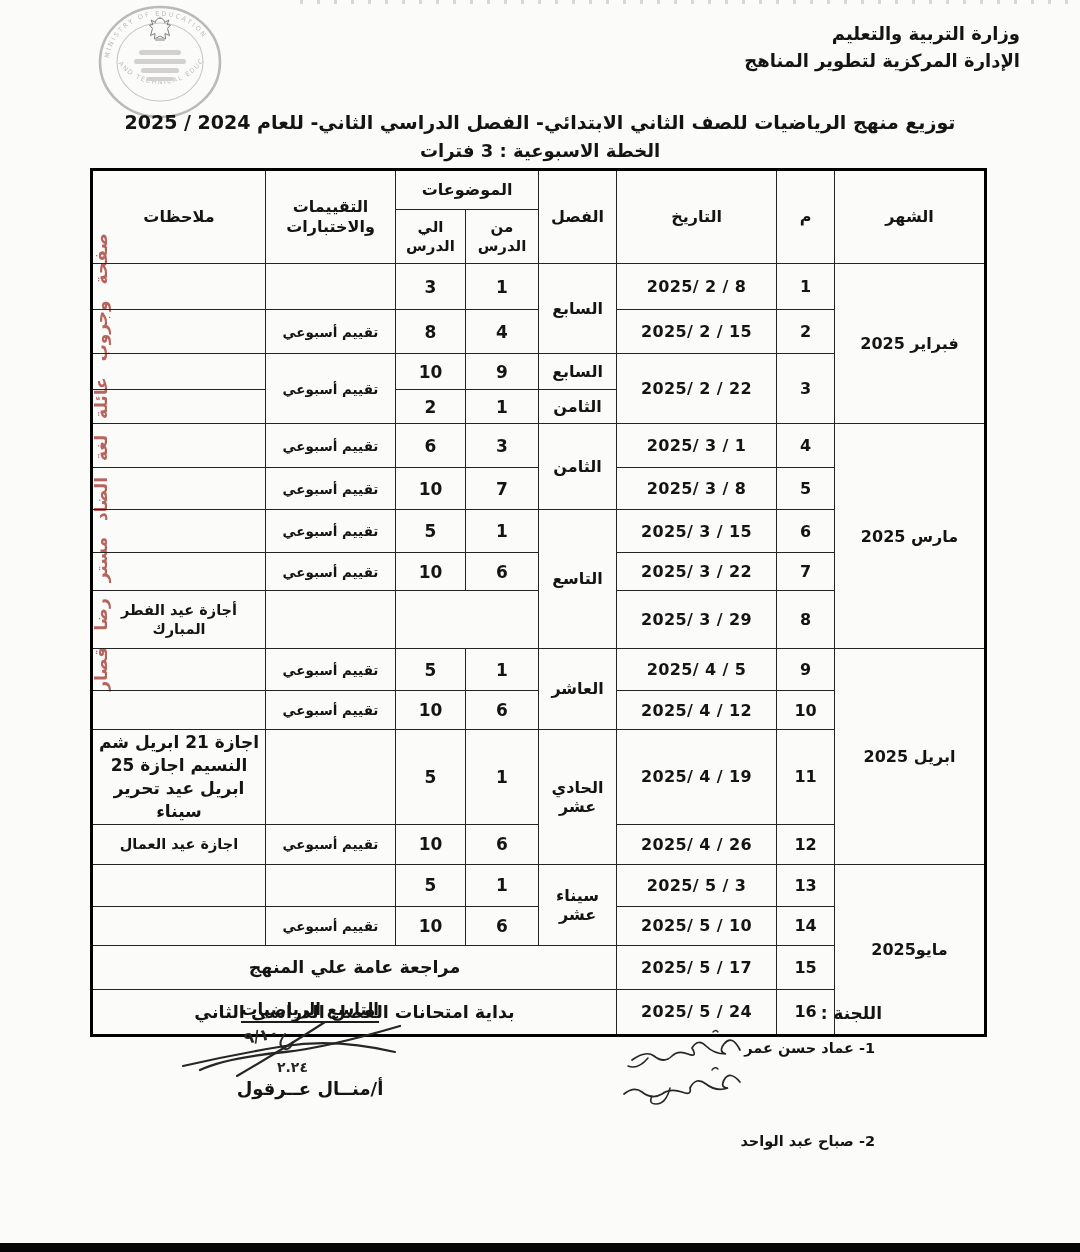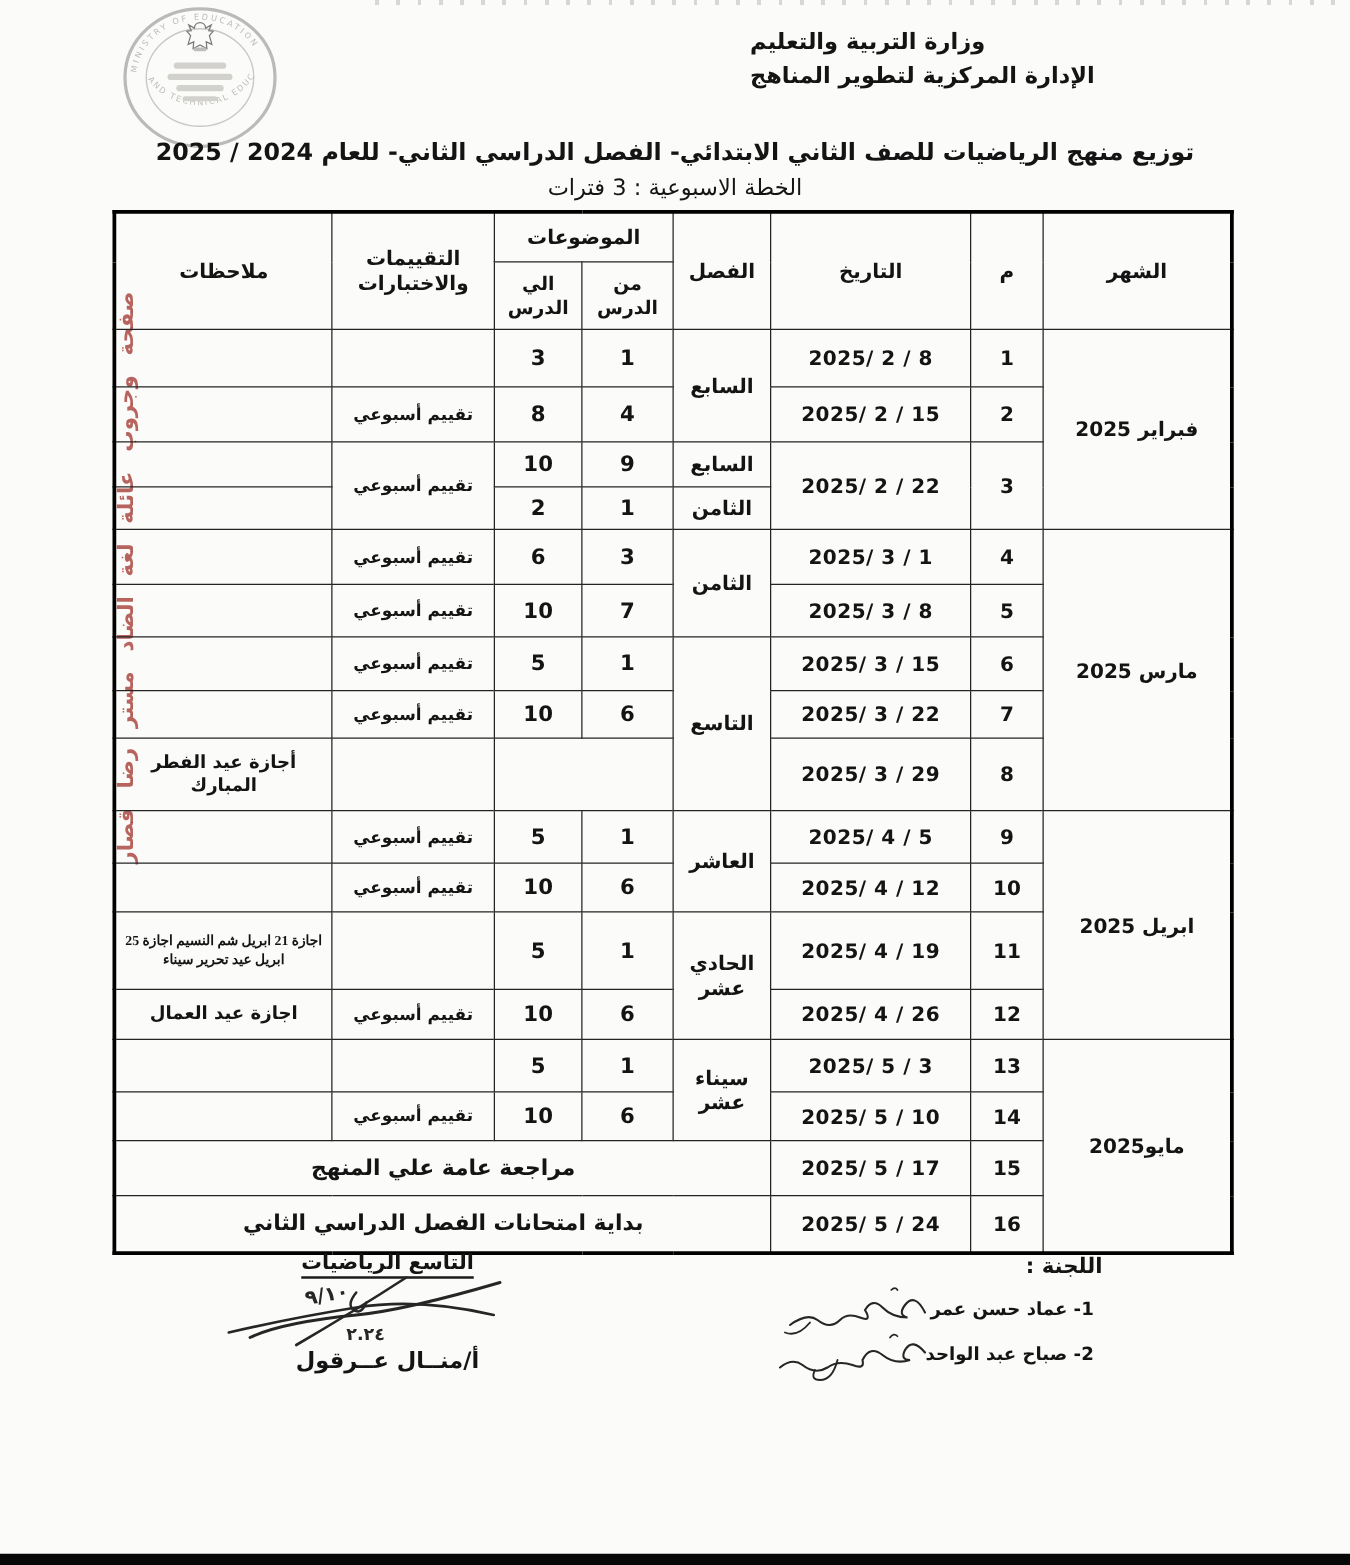--- a/index.html
+++ b/index.html
@@ -1,24 +1,24 @@
 <!DOCTYPE html>
 <html lang="ar"><head>
 <meta charset="utf-8">
 <style>
   html,body{margin:0;padding:0;}
   body{background:#e8e8e6;font-family:"DejaVu Sans",sans-serif;}
   .page{position:relative;width:1080px;height:1252px;background:#fbfbf9;overflow:hidden;color:#141414;}
   
-  .ministry{position:absolute;top:20px;left:600px;width:420px;text-align:left;
+  .ministry{position:absolute;top:20px;left:600px;width:420px;text-align:right;
             font-size:18px;font-weight:bold;line-height:1.5;direction:rtl;}
   .doc-title{position:absolute;top:111px;left:60px;width:960px;text-align:center;
              font-size:19px;font-weight:bold;direction:rtl;}
   .doc-subtitle{position:absolute;top:140px;left:60px;width:960px;text-align:center;
-                font-size:18px;font-weight:normal;direction:rtl;}
+                font-size:18px;font-weight:bold;direction:rtl;}
   
   .top-artifact{position:absolute;top:0;left:300px;width:770px;height:4px;opacity:.22;
      background:repeating-linear-gradient(90deg,#555 0 3px,transparent 3px 17px);}
   
   .stamp{position:absolute;left:88px;top:2px;opacity:.6;}
   .stamp-blur{filter:blur(.6px);}
   
   .watermark{position:absolute;left:-131px;top:449px;width:470px;height:26px;
      transform:rotate(-90deg);direction:rtl;text-align:center;
      font-size:17px;font-weight:bold;color:rgba(164,57,50,.78);
@@ -32,27 +32,27 @@
   table.sched th{font-size:16px;line-height:1.25;}
   td.b3,th.b3{border-width:3px;border-color:#000;}
   td.b2{border-width:2.2px;border-color:#0a0a0a;}
   td.month-cell{vertical-align:top;padding-top:8px;font-size:16px;}
   td.num-cell{font-size:16px;}
   td.date-cell{direction:ltr;font-size:16px;letter-spacing:.4px;}
   td.chapter-cell{font-size:16px;line-height:1.2;}
   td.topic-cell{font-size:17px;}
   td.eval-cell{font-size:13.5px;}
   td.note-cell{font-size:14.5px;line-height:1.3;}
-  td.note-small{font-size:11px;line-height:1.35;padding:1px 5px;font-family:Liberation Serif, serif;}
+  td.note-small{font-size:17px;line-height:1.35;padding:1px 5px;}
   td.merged-cell{font-size:17.5px;}
   
   .committee-label{position:absolute;top:1003px;right:198px;font-size:17px;font-weight:bold;direction:rtl;}
   .member{position:absolute;right:205px;font-size:14.5px;font-weight:bold;direction:rtl;white-space:nowrap;}
   .member1{top:1040px;}
-  .member2{top:1076px;}
+  .member2{top:1133px;}
   .sig{position:absolute;}
   .advisor-title{position:absolute;top:1000px;left:205px;width:210px;text-align:center;
      font-size:16.5px;font-weight:bold;direction:rtl;}
   .advisor-name{position:absolute;top:1078px;left:195px;width:230px;text-align:center;
      font-size:18px;font-weight:bold;direction:rtl;}
   .bottom-bar{position:absolute;left:0;right:0;bottom:0;height:9px;background:#070707;}
   svg path{fill:none;stroke:#262626;stroke-linecap:round;}
 </style>
 </head>
 <body>

